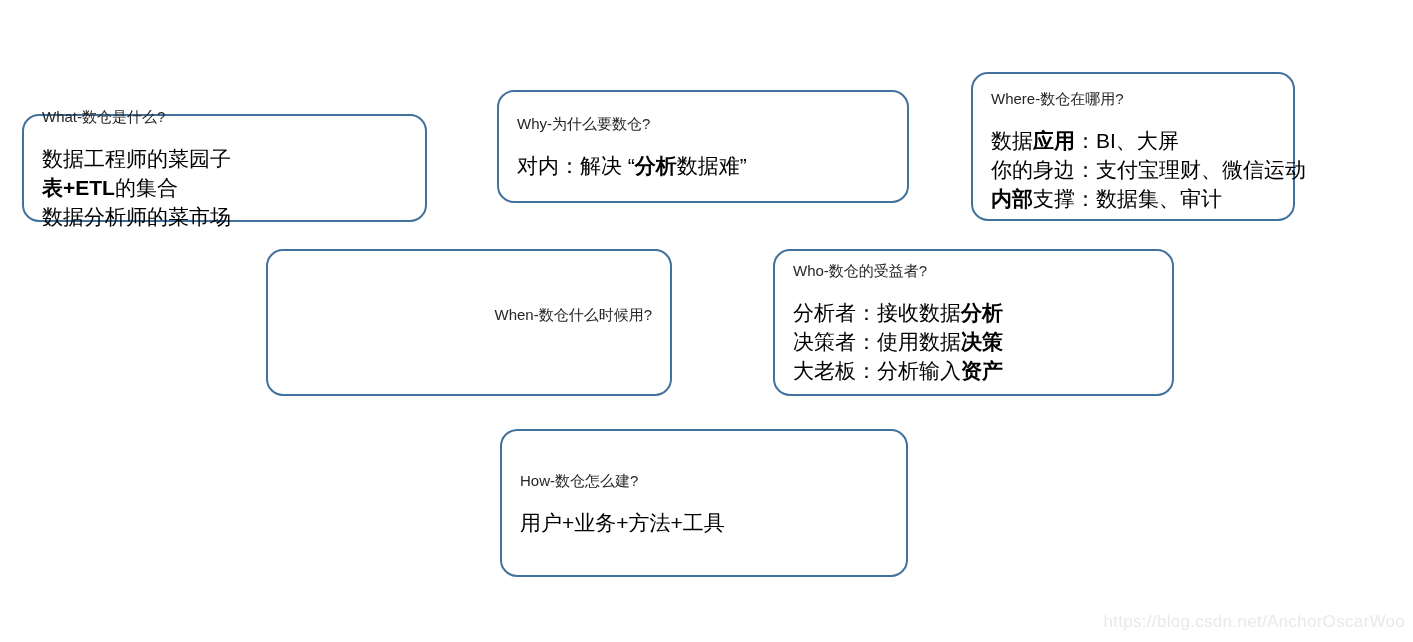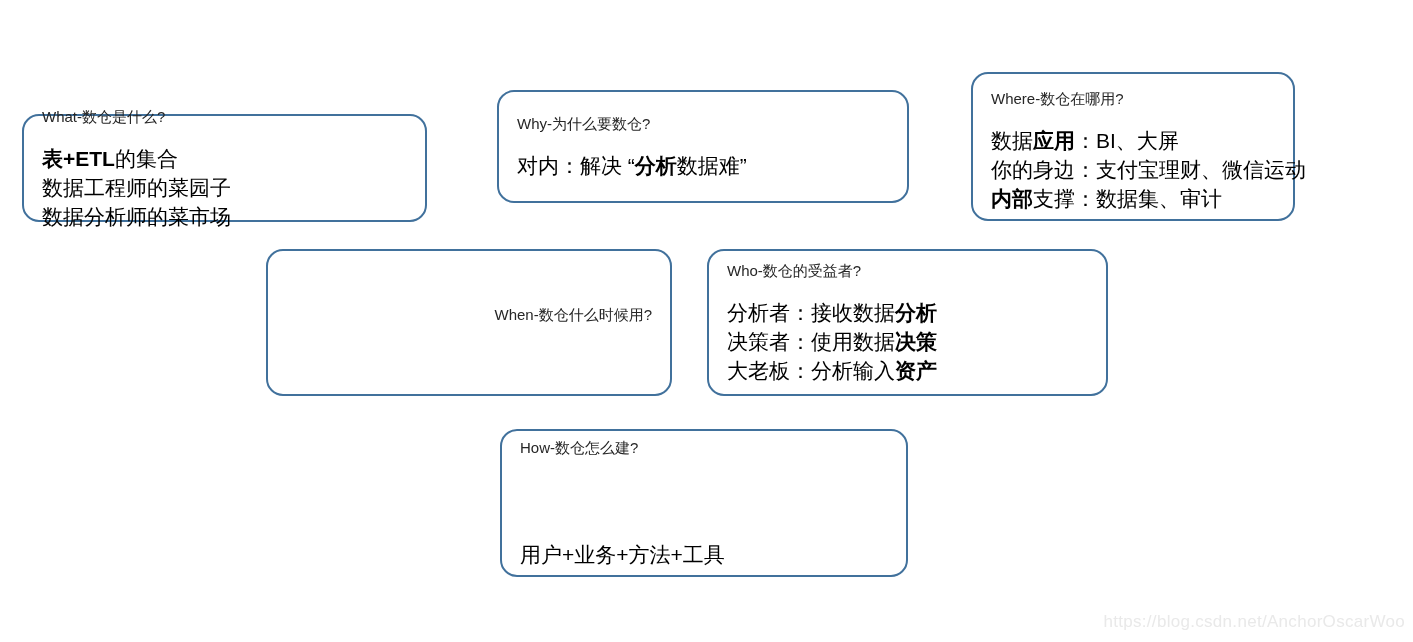--- a/index.html
+++ b/index.html
@@ -47,22 +47,22 @@
   }
 </style>
 </head>
 <body>
 
 <div class="canvas">
 
   <div class="box" style="left:22px;top:66px;width:405px;height:108px;margin-top:48px;">
     <div class="box-title">What-数仓是什么?</div>
     <div class="box-body">
+        <div class="line"><span>数据工程师的菜园子</span></div>
         <div class="line"><span class="b">表+ETL</span><span>的集合</span></div>
-        <div class="line"><span>数据工程师的菜园子</span></div>
         <div class="line"><span>数据分析师的菜市场</span></div>
       </div>
   </div>
 
   <div class="box" style="left:497px;top:66px;width:412px;height:113px;margin-top:24px;">
     <div class="box-title">Why-为什么要数仓?</div>
     <div class="box-body">
         <div class="line"><span>对内：解决 “</span><span class="b">分析</span><span>数据难”</span></div>
       </div>
   </div>
@@ -75,30 +75,30 @@
         <div class="line"><span class="b">内部</span><span>支撑：数据集、审计</span></div>
       </div>
   </div>
 
   <div class="box" style="left:266px;top:249px;width:406px;height:147px;align-items:flex-end;">
     <div class="box-title">When-数仓什么时候用?</div>
     <div class="box-body">
       </div>
   </div>
 
-  <div class="box" style="left:707px;top:249px;width:401px;height:147px;">
+  <div class="box" style="left:773px;top:249px;width:401px;height:147px;">
     <div class="box-title">Who-数仓的受益者?</div>
     <div class="box-body">
         <div class="line"><span>分析者：接收数据</span><span class="b">分析</span></div>
         <div class="line"><span>决策者：使用数据</span><span class="b">决策</span></div>
         <div class="line"><span>大老板：分析输入</span><span class="b">资产</span></div>
       </div>
   </div>
 
-  <div class="box" style="left:500px;top:429px;width:408px;height:148px;justify-content:space-between;">
+  <div class="box" style="left:500px;top:429px;width:408px;height:148px;">
     <div class="box-title">How-数仓怎么建?</div>
     <div class="box-body">
         <div class="line"><span>用户+业务+方法+工具</span></div>
       </div>
   </div>
 
   <div class="watermark">https://blog.csdn.net/AnchorOscarWoo</div>
 
 </div>
 

